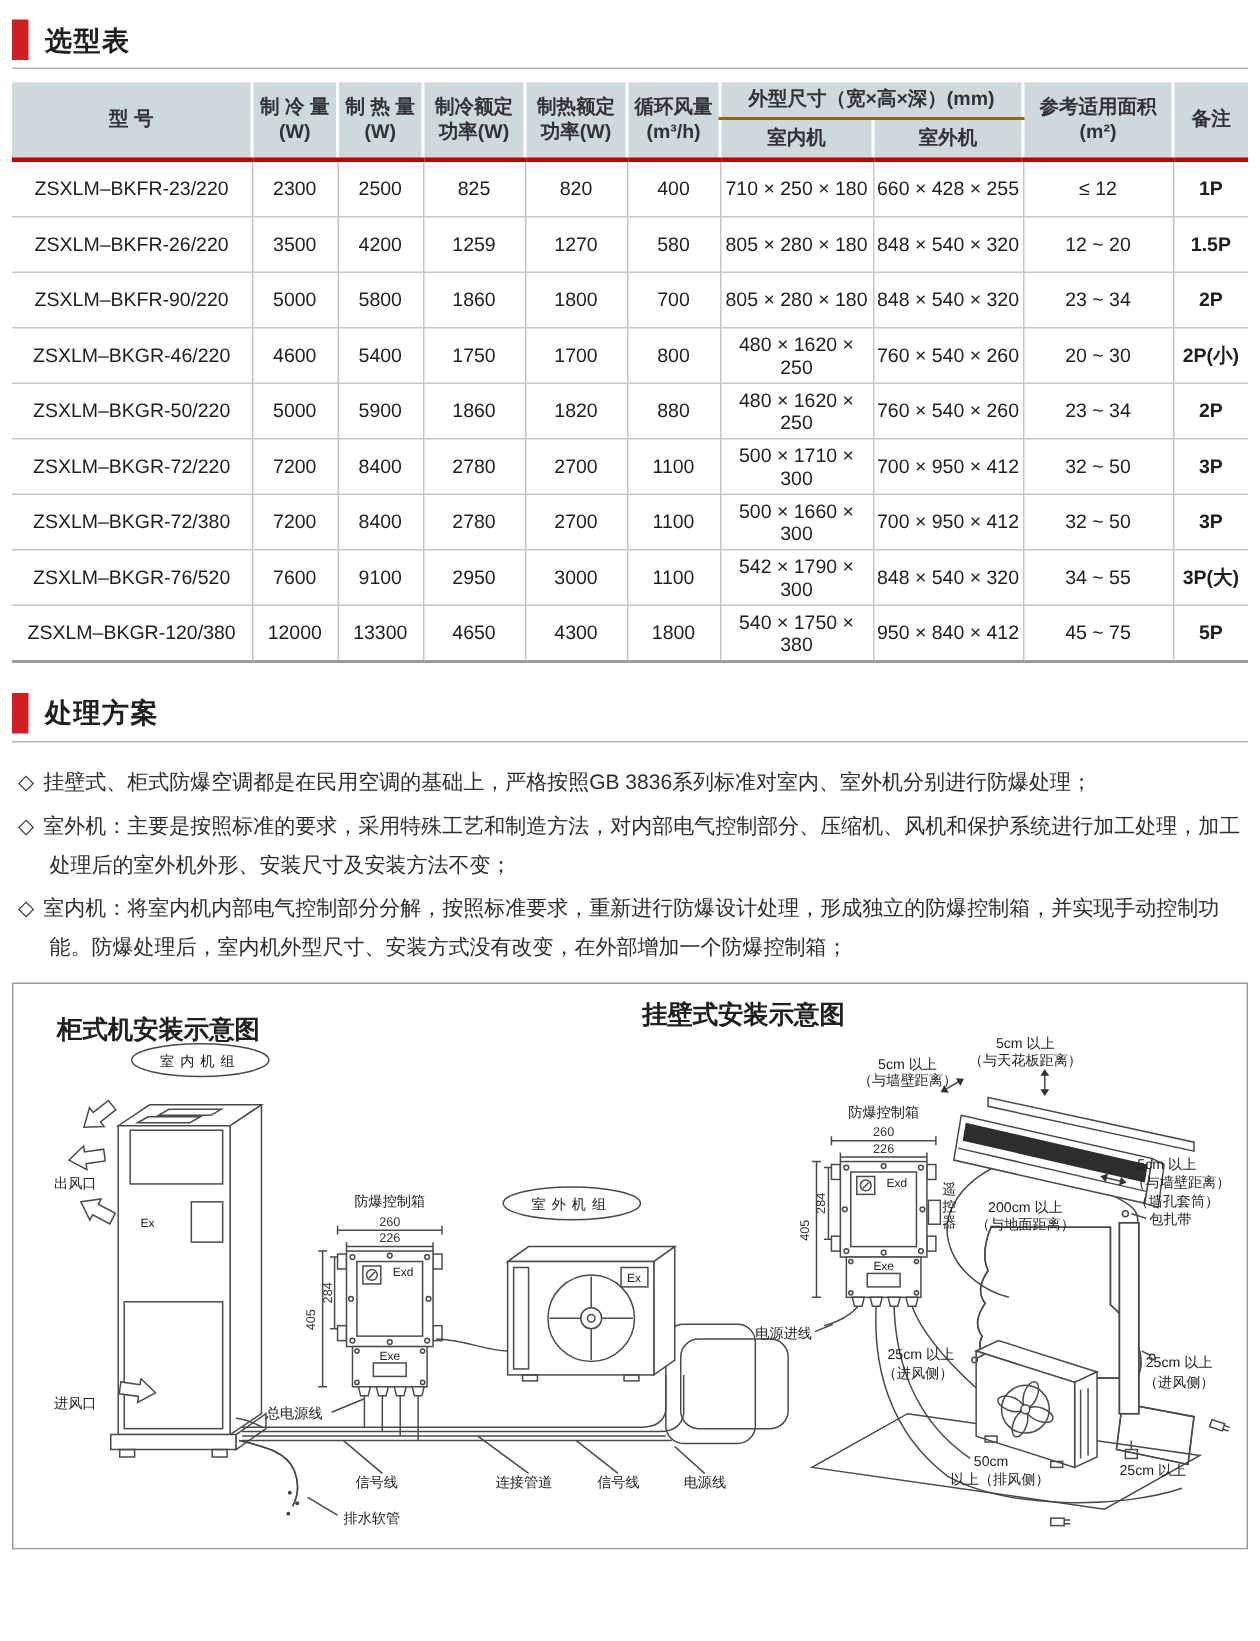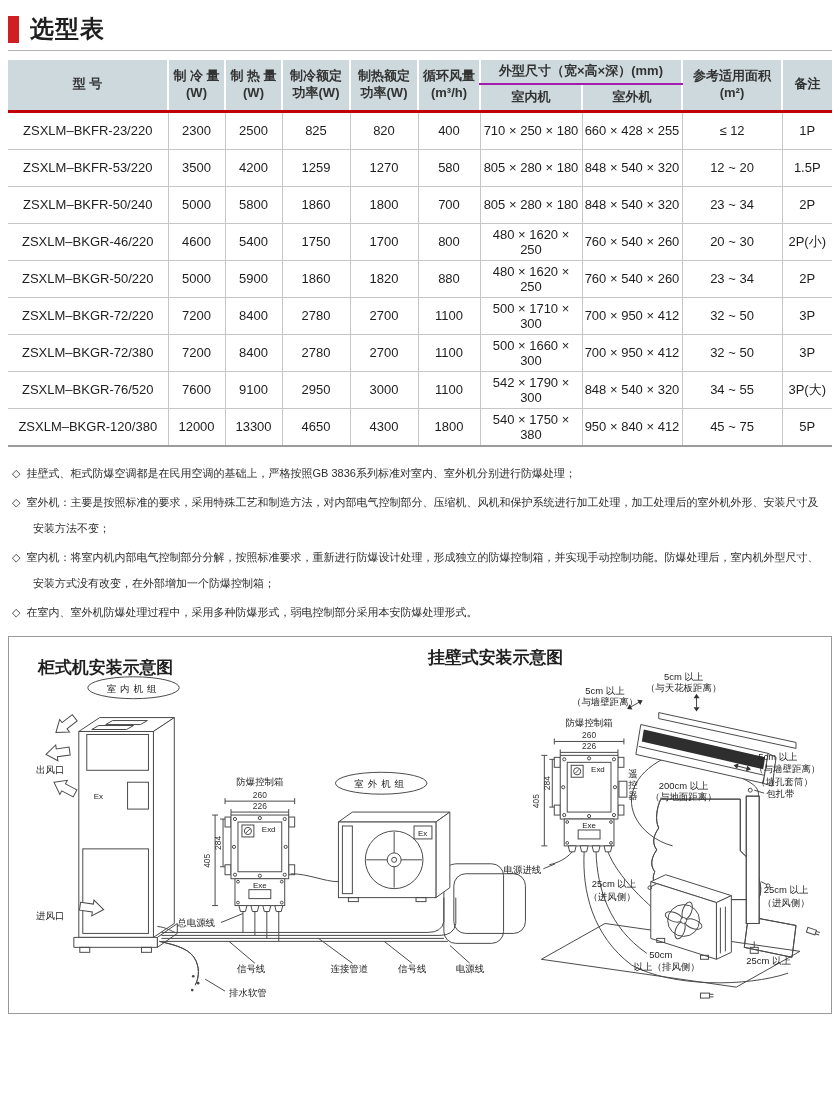--- a/index.html
+++ b/index.html
@@ -1,35 +1,35 @@
 <!DOCTYPE html>
 <html><head>
 <meta charset="utf-8">
 <style>
   html,body{margin:0;padding:0;background:#fff;}
   body{width:840px;font-family:"Liberation Sans","DejaVu Sans",sans-serif;color:#333;}
   .page{width:824px;margin:0 auto;padding-top:13px;}
   
   .section-head{display:flex;align-items:center;border-bottom:1px solid #b3b3b3;padding-bottom:5px;margin-top:0;}
   .section-head .red-bar{width:11px;height:27px;background:#d01f23;flex:0 0 auto;}
-  .section-head h2{margin:0 0 0 11px;font-size:24px;letter-spacing:1px;color:#1f1f1f;font-weight:bold;}
+  .section-head h2{margin:0 0 0 11px;font-size:18px;letter-spacing:1px;color:#1f1f1f;font-weight:bold;}
   .mt20{margin-top:20px}
   .mt14{margin-top:14px}
   
   table.spec{width:824px;border-collapse:collapse;table-layout:fixed;margin-top:9px;}
   table.spec th{background:#cdd9dd;font-size:13px;font-weight:bold;color:#333;border-left:2px solid #fff;border-bottom:3px solid #c10005;vertical-align:middle;padding:4px 1px;line-height:1.3;}
   table.spec tr.h1 th:first-child{border-left:none;}
-  table.spec th.grp{border-bottom:2px solid #a21caf;padding:3px 0;}
+  table.spec th.grp{border-bottom:2px solid #a16207;padding:3px 0;}
   table.spec th span{display:block;}
   table.spec tbody td{border:1px solid #c6c6c6;height:36px;text-align:center;font-size:13px;color:#1e1e1e;padding:0 2px;}
   table.spec tbody td:first-child{border-left:none;}
-  table.spec tbody td:last-child{border-right:none;}
+  table.spec tbody td:last-child{border-right:none;font-weight:bold;}
   table.spec tbody tr:last-child td{border-bottom:2px solid #9b9b9b;text-align:center;}
   
-  ul.treatment{list-style:none;margin:13px 0 0 0;padding:0 4px;font-size:11px;line-height:26px;color:#2d2d2d;}
+  ul.treatment{list-style:none;margin:13px 0 0 0;padding:0 4px;font-size:14px;line-height:26px;color:#2d2d2d;}
   ul.treatment li{padding-left:21px;text-indent:-21px;margin-bottom:3px;}
   ul.treatment .bullet{margin-right:6px;}
   
   .diagram-frame{margin-top:11px;border:1px solid #9a9a9a;width:822px;height:376px;background:#fff;}
   svg{font-family:inherit;display:block;}
   svg path,svg rect,svg polygon,svg ellipse,svg circle,svg line{stroke:#4a4a4a;fill:none;stroke-width:1;}
   svg .wh{fill:#fff;}
   svg .dark{fill:#2e2e2e;stroke:none;}
   svg .dot{fill:#444;stroke:none;}
   svg .arrowfill{fill:#333;stroke:none;}
@@ -113,33 +113,33 @@
           <td>2500</td>
           <td>825</td>
           <td>820</td>
           <td>400</td>
           <td>710 × 250 × 180</td>
           <td>660 × 428 × 255</td>
           <td>≤ 12</td>
           <td>1P</td>
         </tr>
         <tr>
-          <td>ZSXLM–BKFR-53/220</td>
+          <td>ZSXLM–BKFR-26/220</td>
           <td>3500</td>
           <td>4200</td>
           <td>1259</td>
           <td>1270</td>
           <td>580</td>
           <td>805 × 280 × 180</td>
           <td>848 × 540 × 320</td>
           <td>12 ~ 20</td>
           <td>1.5P</td>
         </tr>
         <tr>
-          <td>ZSXLM–BKFR-50/240</td>
+          <td>ZSXLM–BKFR-90/220</td>
           <td>5000</td>
           <td>5800</td>
           <td>1860</td>
           <td>1800</td>
           <td>700</td>
           <td>805 × 280 × 180</td>
           <td>848 × 540 × 320</td>
           <td>23 ~ 34</td>
           <td>2P</td>
         </tr>
@@ -211,25 +211,28 @@
           <td>4300</td>
           <td>1800</td>
           <td>540 × 1750 × 380</td>
           <td>950 × 840 × 412</td>
           <td>45 ~ 75</td>
           <td>5P</td>
         </tr>
       </tbody>
   </table>
 
+  <div class="section-head mt20">
+    <span class="red-bar"></span>
+    <h2>处理方案</h2>
+  </div>
   <ul class="treatment">
     <li><span class="bullet">◇</span><span>挂壁式、柜式防爆空调都是在民用空调的基础上，严格按照GB 3836系列标准对室内、室外机分别进行防爆处理；</span></li>
     <li><span class="bullet">◇</span><span>室外机：主要是按照标准的要求，采用特殊工艺和制造方法，对内部电气控制部分、压缩机、风机和保护系统进行加工处理，加工处理后的室外机外形、安装尺寸及安装方法不变；</span></li>
     <li><span class="bullet">◇</span><span>室内机：将室内机内部电气控制部分分解，按照标准要求，重新进行防爆设计处理，形成独立的防爆控制箱，并实现手动控制功能。防爆处理后，室内机外型尺寸、安装方式没有改变，在外部增加一个防爆控制箱；</span></li>
-    <li><span class="bullet">◇</span><span>在室内、室外机防爆处理过程中，采用多种防爆形式，弱电控制部分采用本安防爆处理形式。</span></li>
   </ul>
 
 
   <div class="diagram-frame">
   <svg viewBox="0 0 824 378" width="822" height="376">
     <defs>
       <pattern id="p-slat" width="4" height="4" patternUnits="userSpaceOnUse">
             <path d="M0 2h4" stroke="#555" stroke-width="0.8"></path>
           </pattern>
       <pattern id="p-grid" width="8" height="9" patternUnits="userSpaceOnUse">

